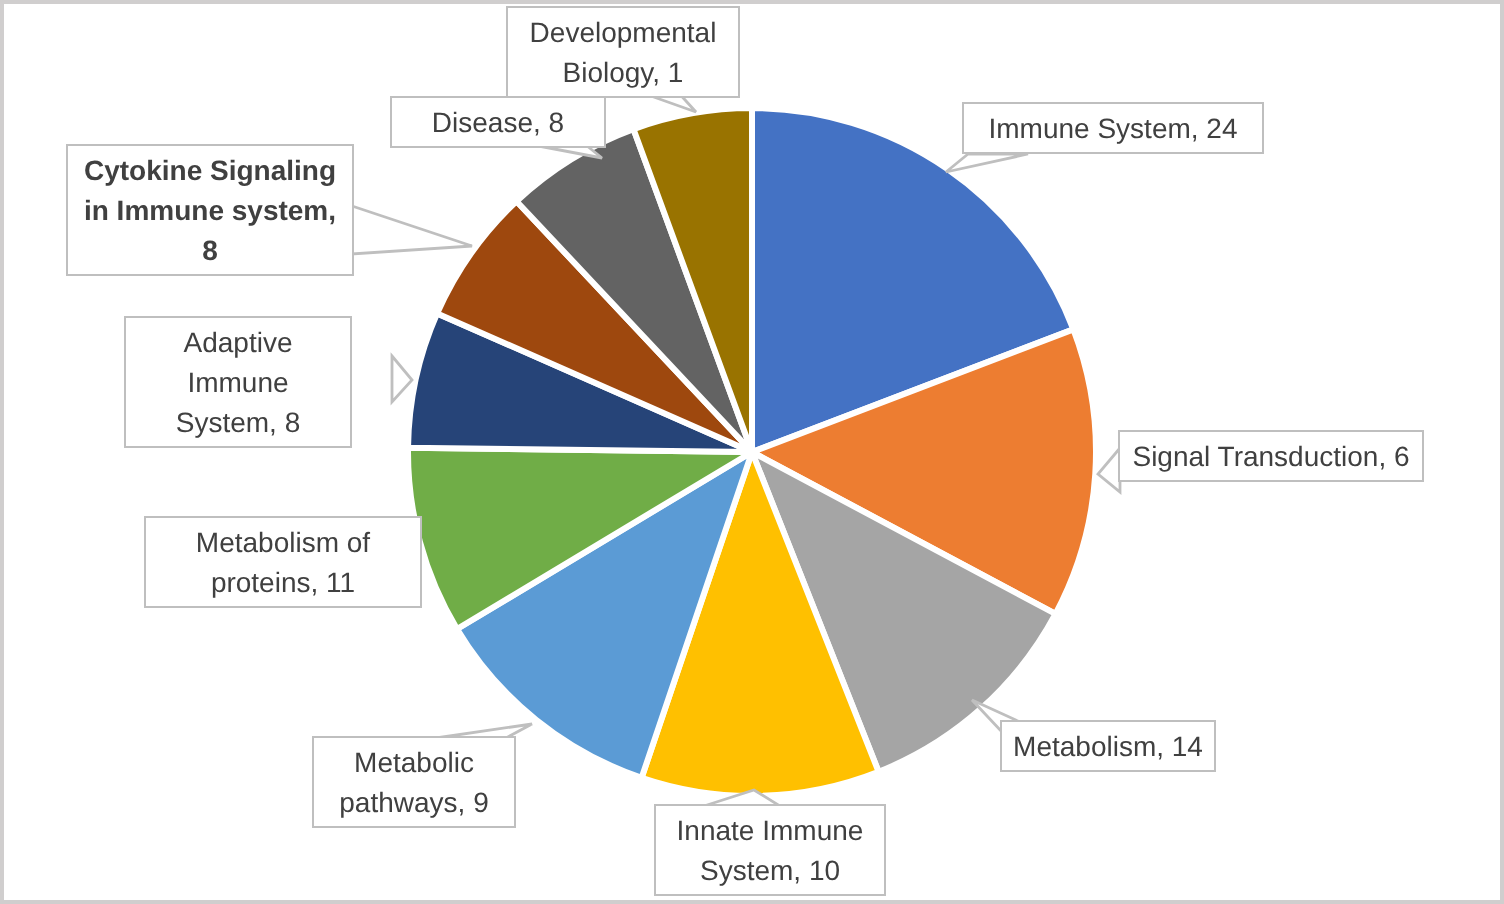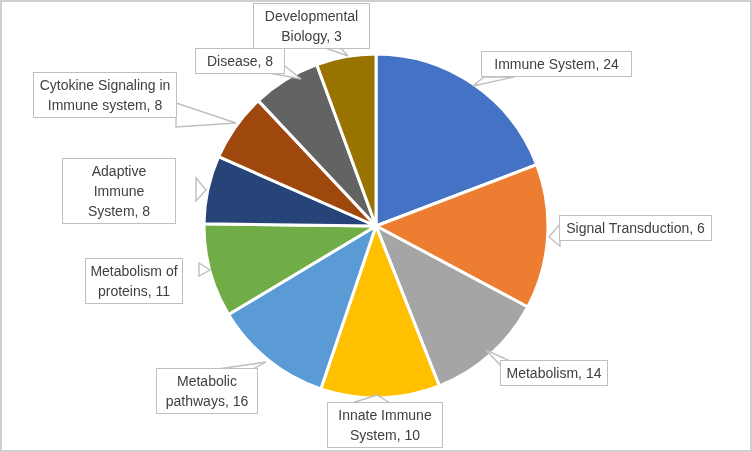--- a/index.html
+++ b/index.html
@@ -67,21 +67,21 @@
         <polygon points="176,103 236,123 176,127" fill="#FFFFFF" stroke="#BFBFBF" stroke-width="1.4"></polygon>
         <polygon points="264,72 301,79 280,62" fill="#FFFFFF" stroke="#BFBFBF" stroke-width="1.4"></polygon>
         <polygon points="317,45 348,56 338,45" fill="#FFFFFF" stroke="#BFBFBF" stroke-width="1.4"></polygon>
       </g>
   </svg>
   <div>
       <div class="callout" style="left: 481px; top: 51px; width: 151px;">Immune System, 24</div>
       <div class="callout" style="left: 559px; top: 215px; width: 153px;">Signal Transduction, 6</div>
       <div class="callout" style="left: 500px; top: 360px; width: 108px;">Metabolism, 14</div>
       <div class="callout" style="left: 327px; top: 402px; width: 116px;">Innate Immune System, 10</div>
-      <div class="callout" style="left: 156px; top: 368px; width: 102px;">Metabolic pathways, 16</div>
-      <div class="callout" style="left: 85px; top: 258px; width: 98px;">Metabolism of proteins, 11</div>
+      <div class="callout" style="left: 156px; top: 368px; width: 102px;">Metabolic pathways, 9</div>
+      <div class="callout" style="left: 72px; top: 258px; width: 139px;">Metabolism of proteins, 11</div>
       <div class="callout" style="left: 62px; top: 158px; width: 114px;">Adaptive Immune System, 8</div>
-      <div class="callout" style="left: 33px; top: 72px; width: 144px;">Cytokine Signaling in Immune system, 8</div>
-      <div class="callout" style="left: 195px; top: 48px; width: 90px;">Disease, 8</div>
-      <div class="callout" style="left: 253px; top: 3px; width: 117px;">Developmental Biology, 3</div>
+      <div class="callout" style="left: 33px; top: 72px; width: 144px; font-weight: bold;">Cytokine Signaling in Immune system, 8</div>
+      <div class="callout" style="left: 195px; top: 48px; width: 108px;">Disease, 8</div>
+      <div class="callout" style="left: 253px; top: 3px; width: 117px;">Developmental Biology, 1</div>
     </div>
   <div class="border-overlay"></div>
 </div>
 
 </body></html>

